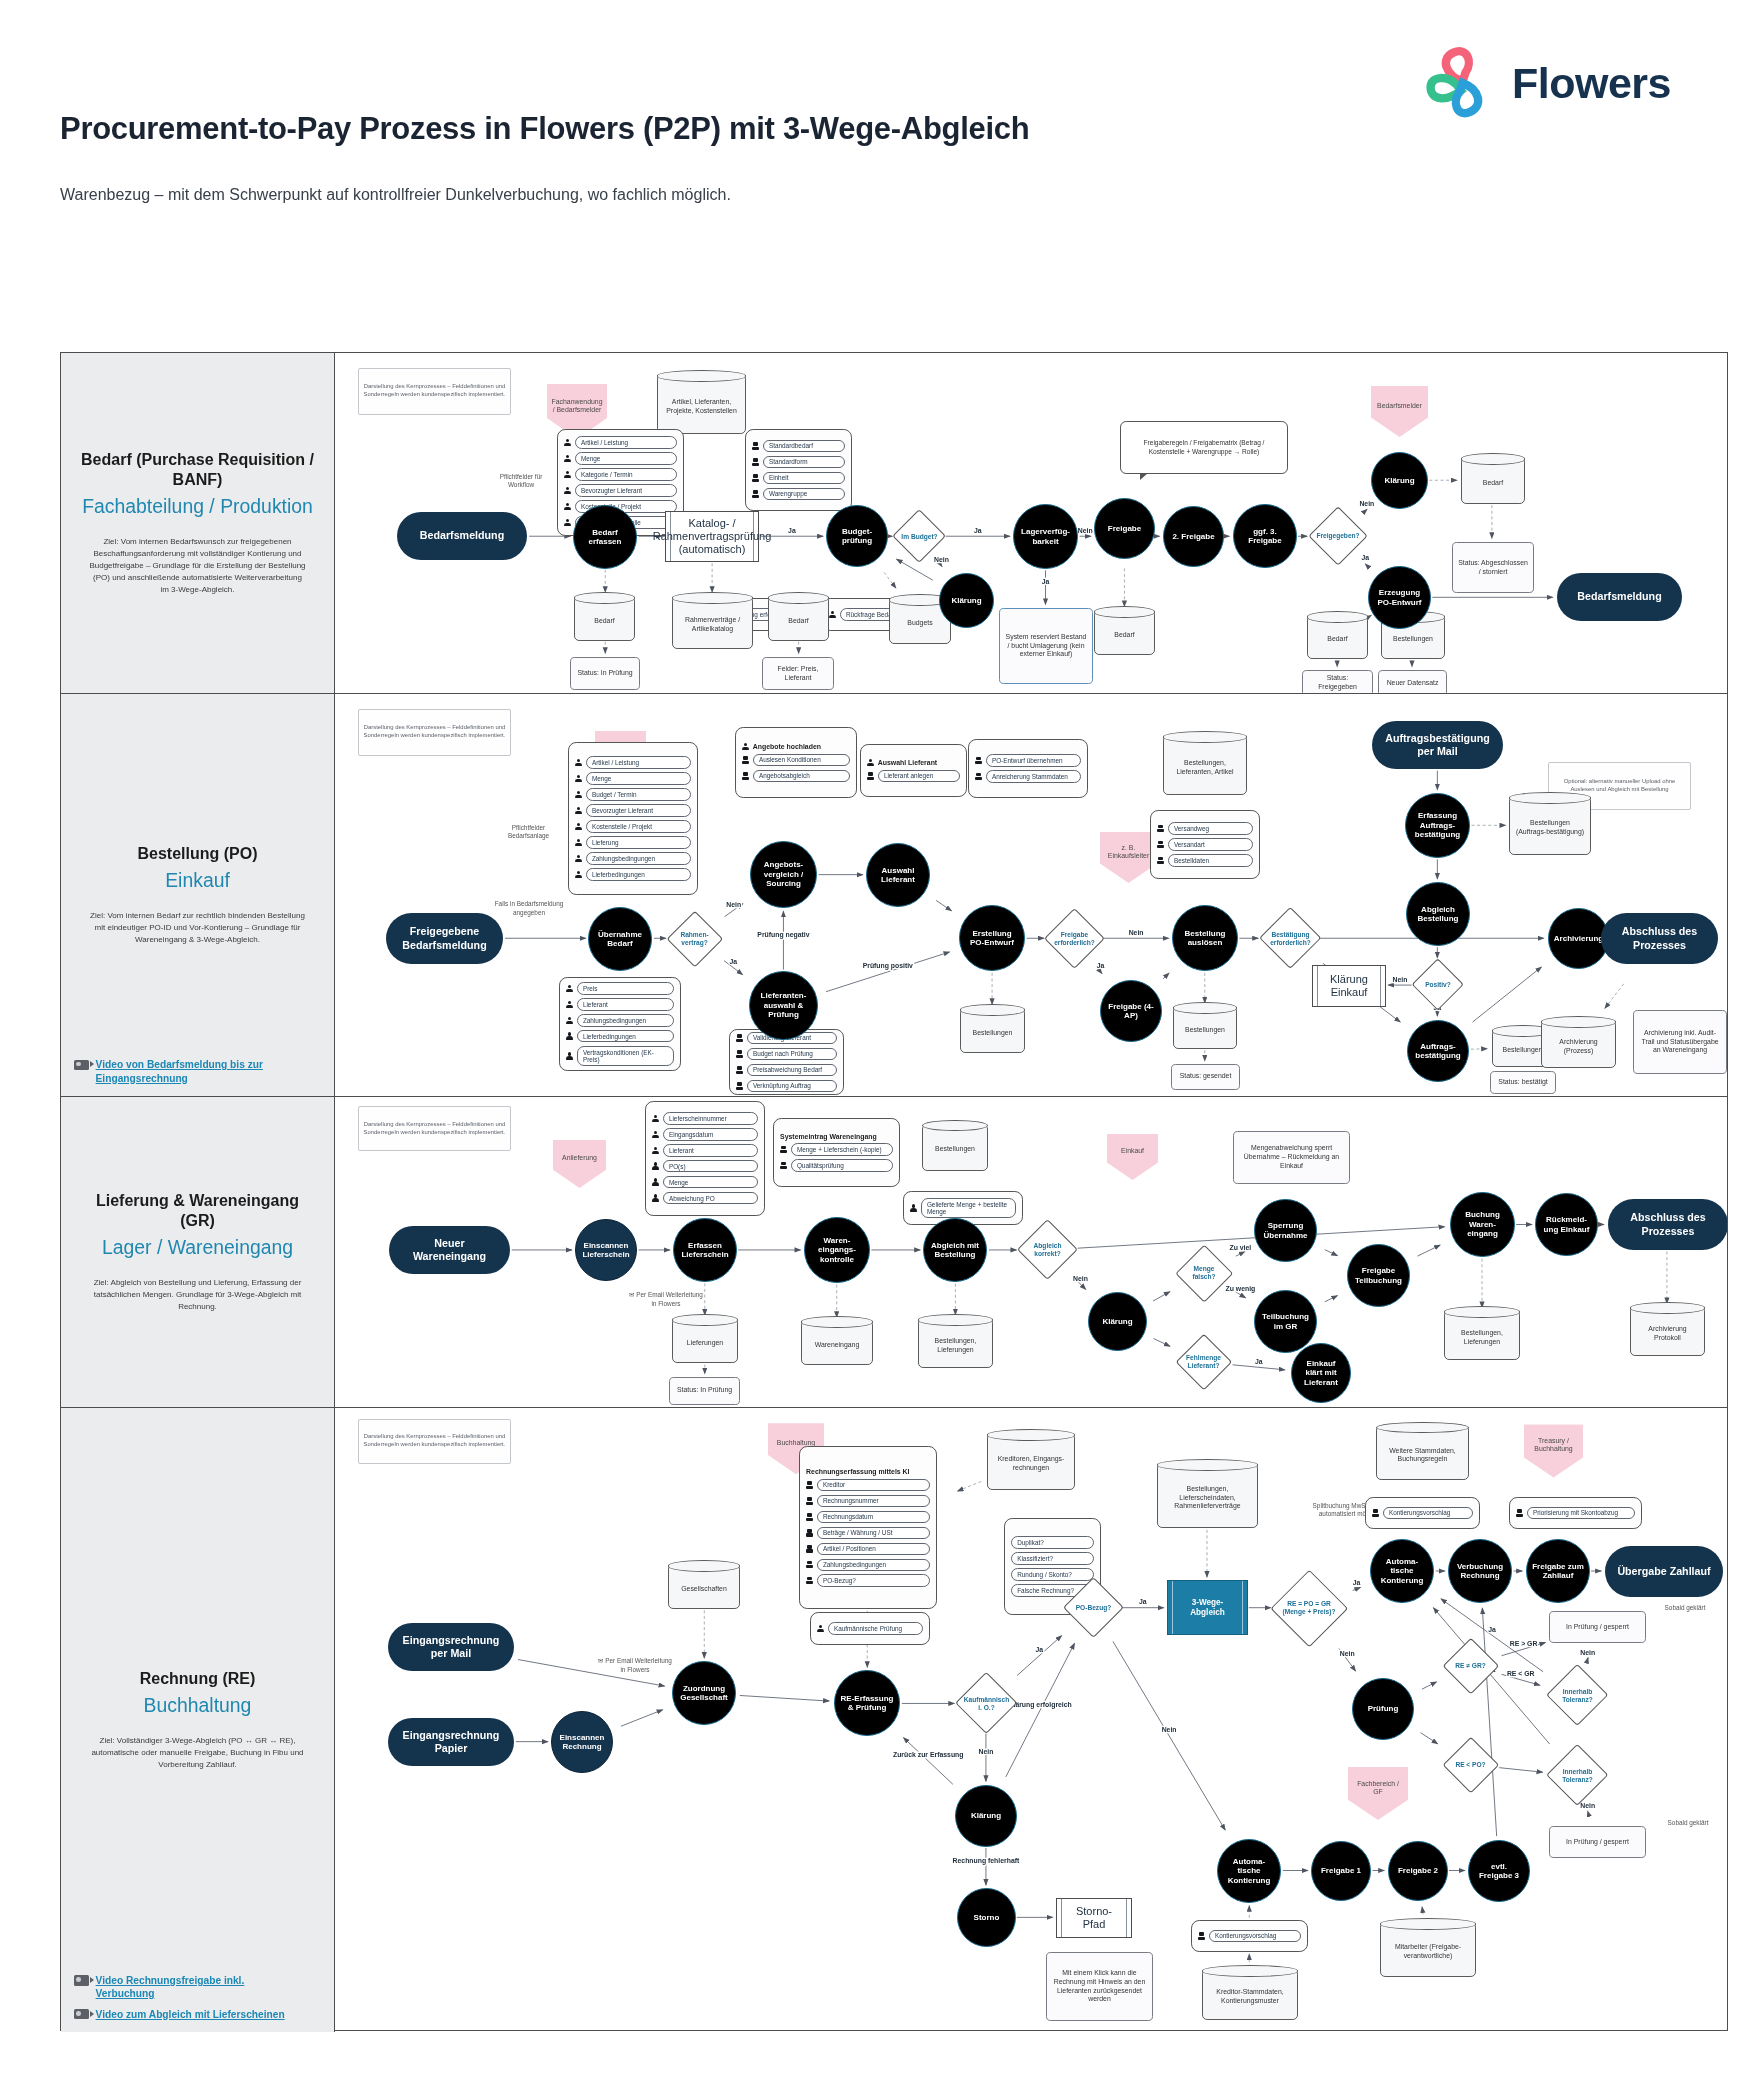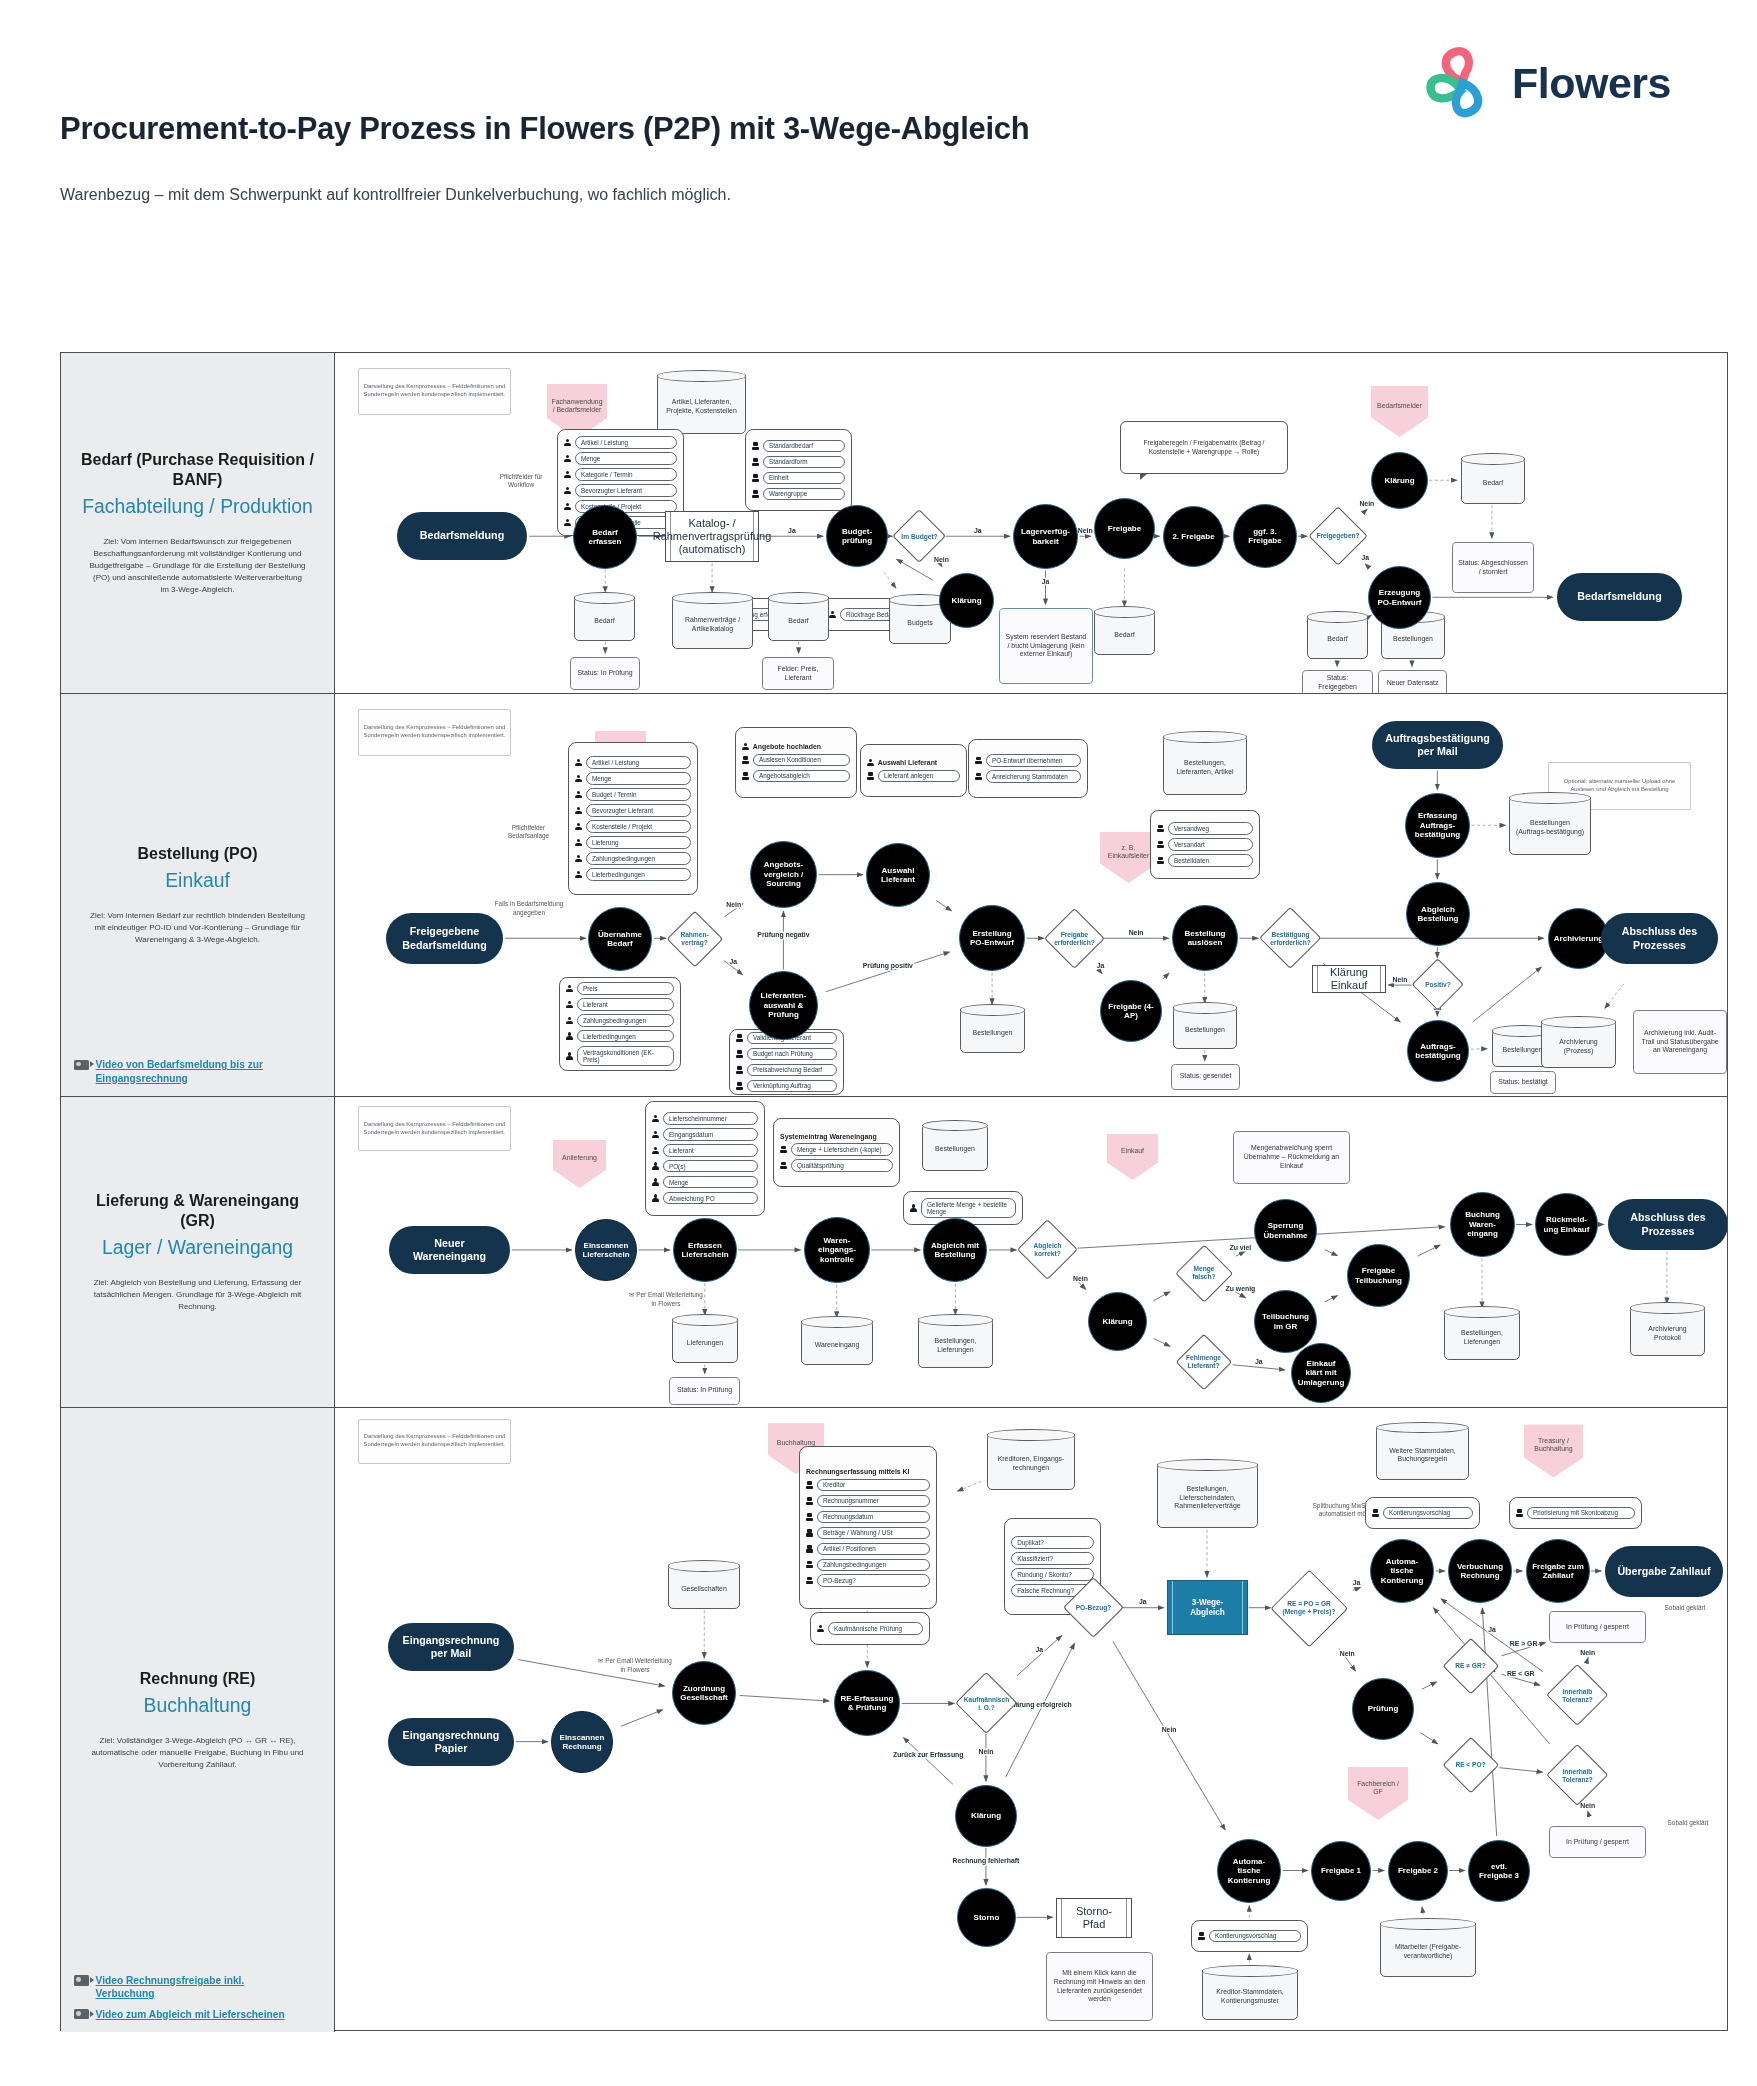--- a/index.html
+++ b/index.html
@@ -392,21 +392,21 @@
             <div class="lbl">Bestätigung erforderlich?</div>
           </div>
           <div class="node start" style="left: 1037px; top: 27px; width: 131px; height: 48px;">Auftragsbestätigung per Mail</div>
           <div class="node process" style="left: 1070px; top: 99px; width: 65px; height: 65px;">Erfassung Auftrags-bestätigung</div>
           <div class="node datastore" style="left: 1174px; top: 102px; width: 82px; height: 59px;">Bestellungen (Auftrags-bestätigung)</div>
           <div class="node process" style="left: 1071px; top: 188px; width: 64px; height: 64px;">Abgleich Bestellung</div>
           <div class="node decision" style="left: 1079px; top: 267px; width: 48px; height: 48px;">
             <div class="shape"></div>
             <div class="lbl">Positiv?</div>
           </div>
-          <div class="node subprocess" style="left: 977px; top: 271px; width: 74px; height: 28px;">Klärung Einkauf</div>
+          <div class="node subprocess" style="left: 977px; top: 271px; width: 74px; height: 42px;">Klärung Einkauf</div>
           <div class="node process" style="left: 1072px; top: 326px; width: 62px; height: 62px;">Auftrags-bestätigung</div>
           <div class="node datastore" style="left: 1157px; top: 335px; width: 61px; height: 38px;">Bestellungen</div>
           <div class="node box" style="left: 1155px; top: 377px; width: 66px; height: 23.4px;">Status: bestätigt</div>
           <div class="node note" style="left: 1213px; top: 68px; width: 143px; height: 48px;">Optional: alternativ manueller Upload ohne Auslesen und Abgleich mit Bestellung</div>
           <div class="node process" style="left: 1213px; top: 214px; width: 61px; height: 61px;">Archivierung</div>
           <div class="node end" style="left: 1266px; top: 219px; width: 117px; height: 51px;">Abschluss des Prozesses</div>
           <div class="node datastore" style="left: 1206px; top: 326px; width: 75px; height: 48px;">Archivierung (Prozess)</div>
           <div class="node box" style="left: 1298px; top: 316px; width: 94px; height: 64px;">Archivierung inkl. Audit-Trail und Statusübergabe an Wareneingang</div>
           <div class="node checklist" style="left: 224px; top: 283px; width: 122px; height: 94px;">
             <div class="pill">
@@ -565,21 +565,21 @@
             <div class="lbl">Menge falsch?</div>
           </div>
           <div class="node box" style="left: 898px; top: 34px; width: 117px; height: 53px;">Mengenabweichung sperrt Übernahme – Rückmeldung an Einkauf</div>
           <div class="node process" style="left: 919px; top: 102px; width: 63px; height: 63px;">Sperrung Übernahme</div>
           <div class="node process" style="left: 919px; top: 193px; width: 63px; height: 63px;">Teilbuchung im GR</div>
           <div class="node process" style="left: 1012px; top: 147px; width: 63px; height: 63px;">Freigabe Teilbuchung</div>
           <div class="node decision" style="left: 843px; top: 239px; width: 51px; height: 51px;">
             <div class="shape"></div>
             <div class="lbl">Fehlmenge Lieferant?</div>
           </div>
-          <div class="node process" style="left: 956px; top: 246px; width: 60px; height: 60px;">Einkauf klärt mit Umlagerung</div>
+          <div class="node process" style="left: 956px; top: 246px; width: 60px; height: 60px;">Einkauf klärt mit Lieferant</div>
           <div class="node process" style="left: 1115px; top: 95px; width: 65px; height: 65px;">Buchung Waren-eingang</div>
           <div class="node datastore" style="left: 1109px; top: 213px; width: 76px; height: 50px;">Bestellungen, Lieferungen</div>
           <div class="node process" style="left: 1200px; top: 96px; width: 63px; height: 63px;">Rückmeld-ung Einkauf</div>
           <div class="node end" style="left: 1273px; top: 102px; width: 120px; height: 51px;">Abschluss des Prozesses</div>
           <div class="node datastore" style="left: 1295px; top: 209px; width: 75px; height: 50px;">Archivierung Protokoll</div>
         </div>
     </div>
     <div class="lane" style="top: 1055px; height: 624px;">
       <div class="lane-head">
         <div class="lane-title">Rechnung (RE)</div>

